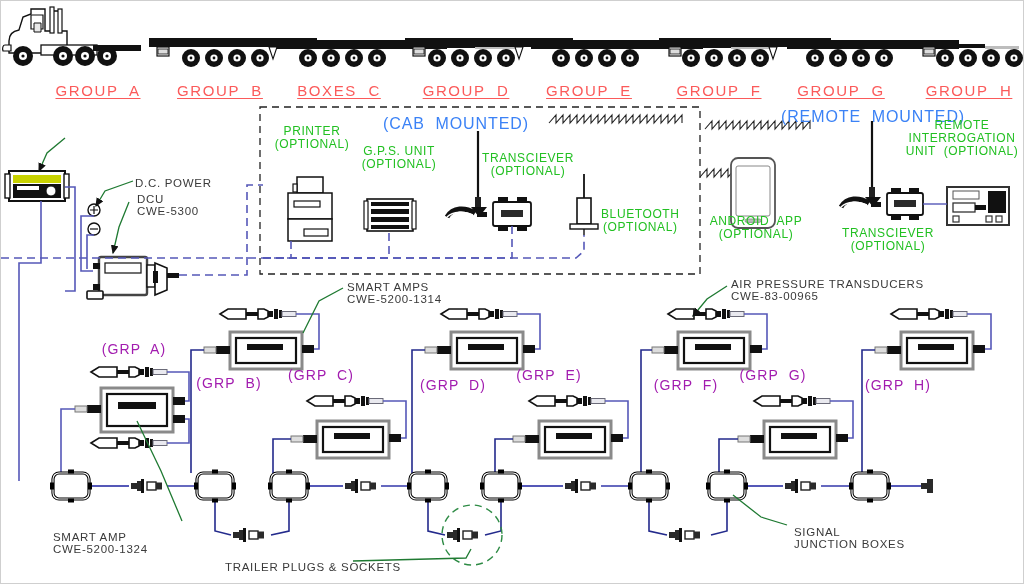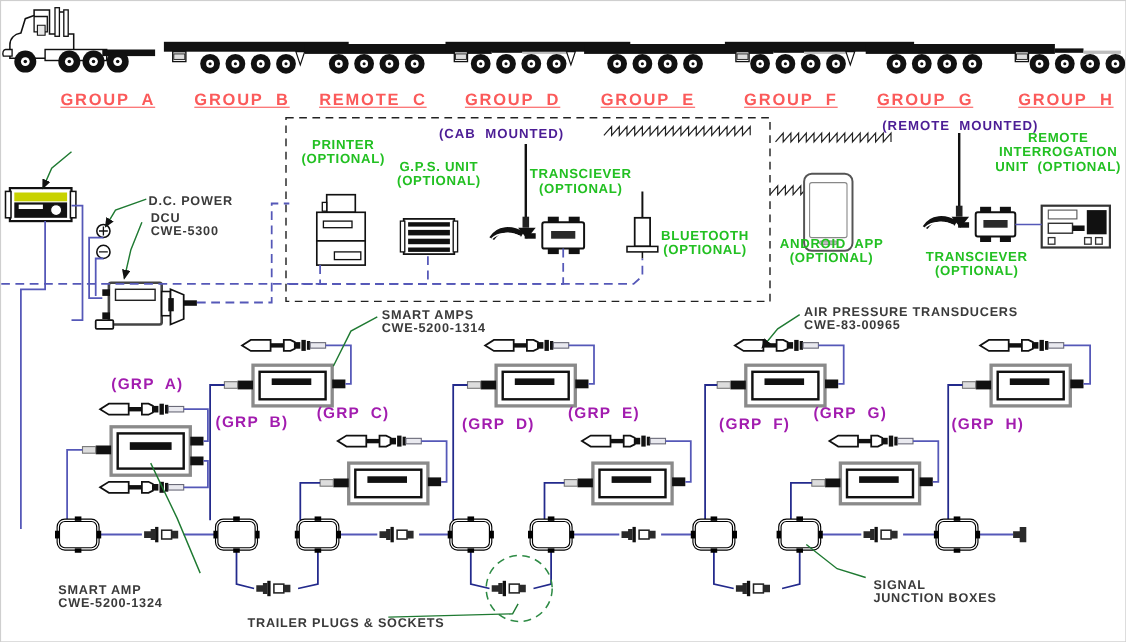--- a/index.html
+++ b/index.html
@@ -7,38 +7,37 @@
     margin: 0; padding: 0;
     background: #ffffff;
     font-family: "Liberation Sans", sans-serif;
   }
   #stage {
     position: relative;
     width: 1024px; height: 584px;
     overflow: hidden;
     background: #fff;
     border: 1px solid #cfcfcf;
-    font-weight: bold;
   }
   #svgroot { position: absolute; left: 0; top: 0; }
   .lbl {
     position: absolute;
     white-space: pre;
     line-height: 1.08;
     font-family: "Liberation Sans", sans-serif;
   }
   .grouplbl {
     color: #fb5a5a;
     font-size: 15px;
     letter-spacing: 1.6px;
     text-decoration: underline;
     text-decoration-color: #fb5a5a;
     text-underline-offset: 2px;
   }
-  .redtxt { color: #4c1d95; font-size: 12px; letter-spacing: .9px; }
+  .redtxt { color: #3b82f6; font-size: 16px; letter-spacing: .9px; }
   .grntxt { color: #22c022; font-size: 12px; letter-spacing: .6px; text-align: center; }
   .blktxt { color: #3a3a3a; font-size: 11.5px; letter-spacing: .7px; }
   .grptxt { color: #a21caf; font-size: 14px; letter-spacing: 1.1px; }
   .ctr { text-align: center; transform: translateX(-50%); }
 </style>
 </head>
 <body>
 
 <div id="stage">
 
@@ -632,21 +631,21 @@
       <path d="M342,287 L318,300 L302,332"></path>
       <path d="M726,285 L706,298 L692,315" marker-end="url(#arrowb)"></path>
       <path d="M181,520 L160,470 L136,420"></path>
       <path d="M352,560 L465,557 L470,548"></path>
       <path d="M786,524 L760,516 L732,494"></path>
     </g>
   </svg>
 
   <div class="lbl grouplbl ctr" style="left:97px;  top:82px">GROUP  A</div>
   <div class="lbl grouplbl ctr" style="left:219px; top:82px">GROUP  B</div>
-  <div class="lbl grouplbl ctr" style="left:338px; top:82px">REMOTE  C</div>
+  <div class="lbl grouplbl ctr" style="left:338px; top:82px">BOXES  C</div>
   <div class="lbl grouplbl ctr" style="left:465px; top:82px">GROUP  D</div>
   <div class="lbl grouplbl ctr" style="left:588px; top:82px">GROUP  E</div>
   <div class="lbl grouplbl ctr" style="left:718px; top:82px">GROUP  F</div>
   <div class="lbl grouplbl ctr" style="left:840px; top:82px">GROUP  G</div>
   <div class="lbl grouplbl ctr" style="left:968px; top:82px">GROUP  H</div>
 
   <div class="lbl redtxt ctr" style="left:455px; top:114px">(CAB  MOUNTED)</div>
   <div class="lbl redtxt ctr" style="left:872px; top:107px">(REMOTE  MOUNTED)</div>
 
   <div class="lbl grntxt ctr" style="left:311px; top:124px">PRINTER

